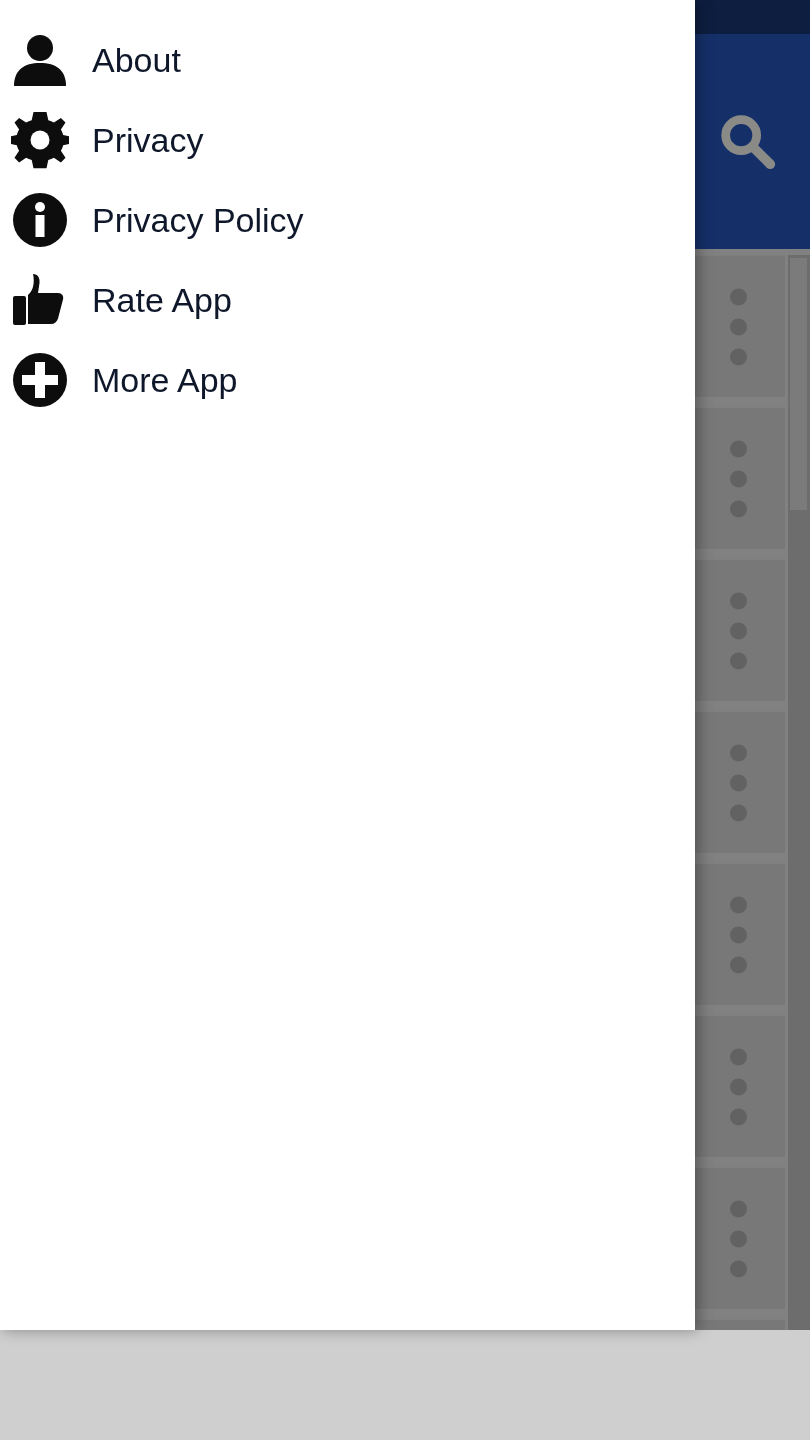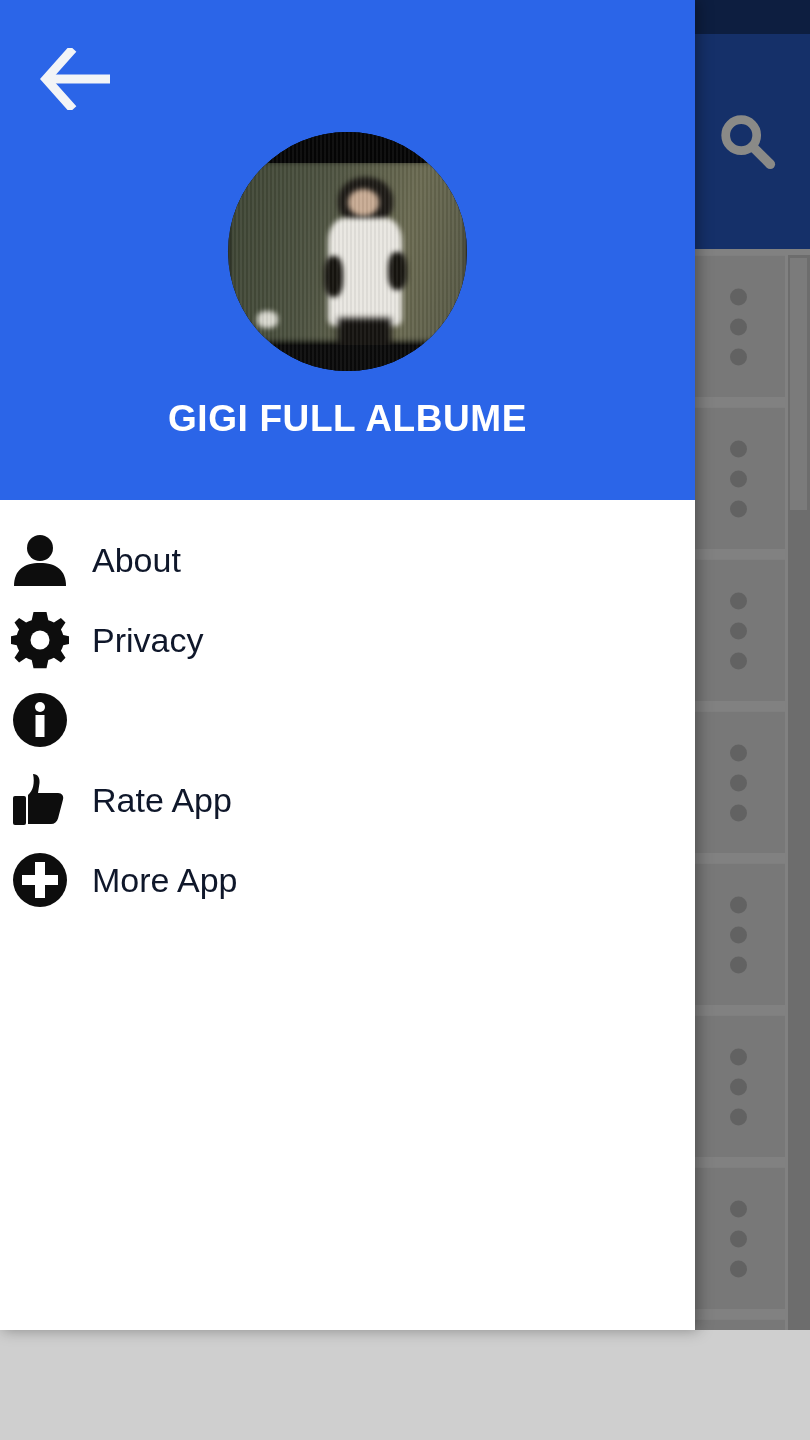--- a/index.html
+++ b/index.html
@@ -261,47 +261,20 @@
     <div id="bg-scrollbar-track"></div>
     <div id="bg-scrollbar-thumb"></div>
 
     <div id="bg-navbar"></div>
   </div>
 
   <div id="scrim"></div>
 
   <div id="drawer">
 
-    <div id="drawer-header">
-
-      <div id="back-button">
-        <svg viewBox="0 0 74 62" aria-hidden="true">
-          <path d="M30 4 L6 31 L30 58" fill="none" stroke="#f2f4f7" stroke-width="9" stroke-linecap="square" stroke-linejoin="miter"></path>
-          <rect x="8" y="26.5" width="62" height="9" fill="#f2f4f7"></rect>
-        </svg>
-      </div>
-
-      <div id="avatar">
-        <div class="photo">
-          <div class="bg-wall"></div>
-          <div class="head"></div>
-          <div class="face"></div>
-          <div class="shirt"></div>
-          <div class="arm-l"></div>
-          <div class="arm-r"></div>
-          <div class="legs"></div>
-          <div class="spot"></div>
-          <div class="bar-top"></div>
-          <div class="bar-bottom"></div>
-          <div class="grain"></div>
-        </div>
-      </div>
-
-      <div id="drawer-title">GIGI FULL ALBUME</div>
-    </div>
 
     <div id="drawer-menu">
 
       <div class="menu-item">
         <span class="menu-icon">
           <svg viewBox="0 0 58 58" aria-hidden="true">
             <circle cx="29" cy="17" r="13" fill="#0d0d0d"></circle>
             <path d="M3 55 C3 39 13 32 29 32 C45 32 55 39 55 55 Z" fill="#0d0d0d"></path>
           </svg>
         </span>
@@ -319,20 +292,21 @@
       </div>
 
       <div class="menu-item">
         <span class="menu-icon">
           <svg viewBox="0 0 58 58" aria-hidden="true">
             <circle cx="29" cy="29" r="27" fill="#0d0d0d"></circle>
             <circle cx="29" cy="16" r="5" fill="#ffffff"></circle>
             <rect x="24.5" y="24" width="9" height="22" fill="#ffffff"></rect>
           </svg>
         </span>
+        <span class="menu-label">Privacy Policy</span>
       </div>
 
       <div class="menu-item">
         <span class="menu-icon">
           <svg viewBox="0 0 58 58" aria-hidden="true">
             <path fill="#0d0d0d" d="M22 3 c5 0 7 4 6.5 9 l-1.5 10 l20 0 c4 0 6 3 5 6.5 l-5 19 c-1 3.5 -3.5 5.5 -7 5.5 l-23 0 l0 -29 c5 -4 7 -12 5 -21 z"></path>
             <rect x="2" y="25" width="13" height="29" rx="2" fill="#0d0d0d"></rect>
           </svg>
         </span>
         <span class="menu-label">Rate App</span>

